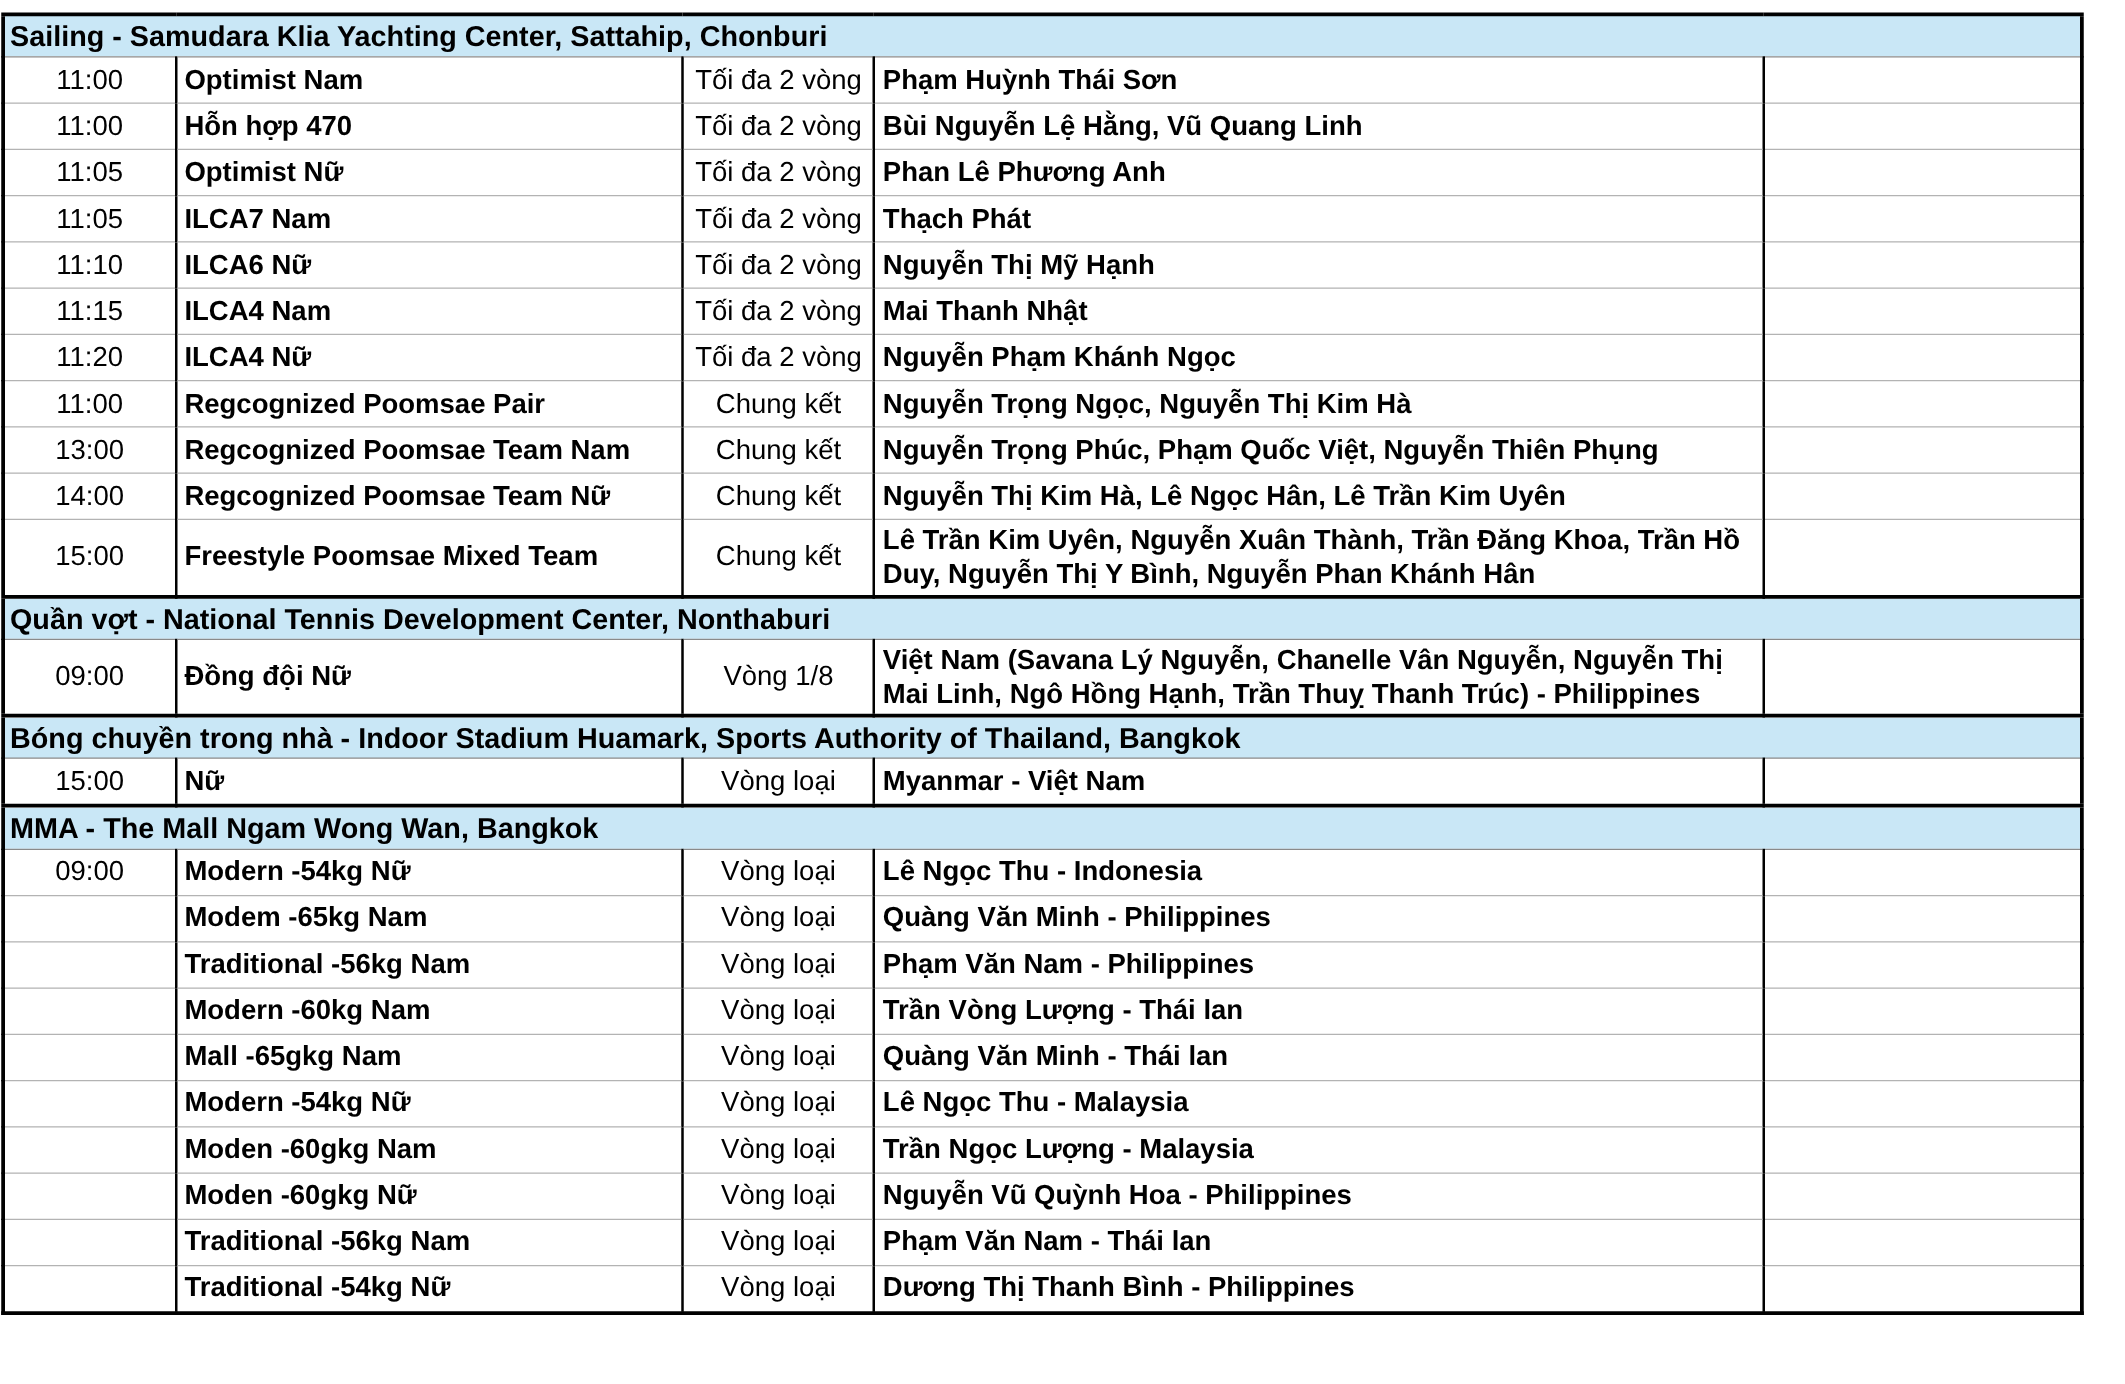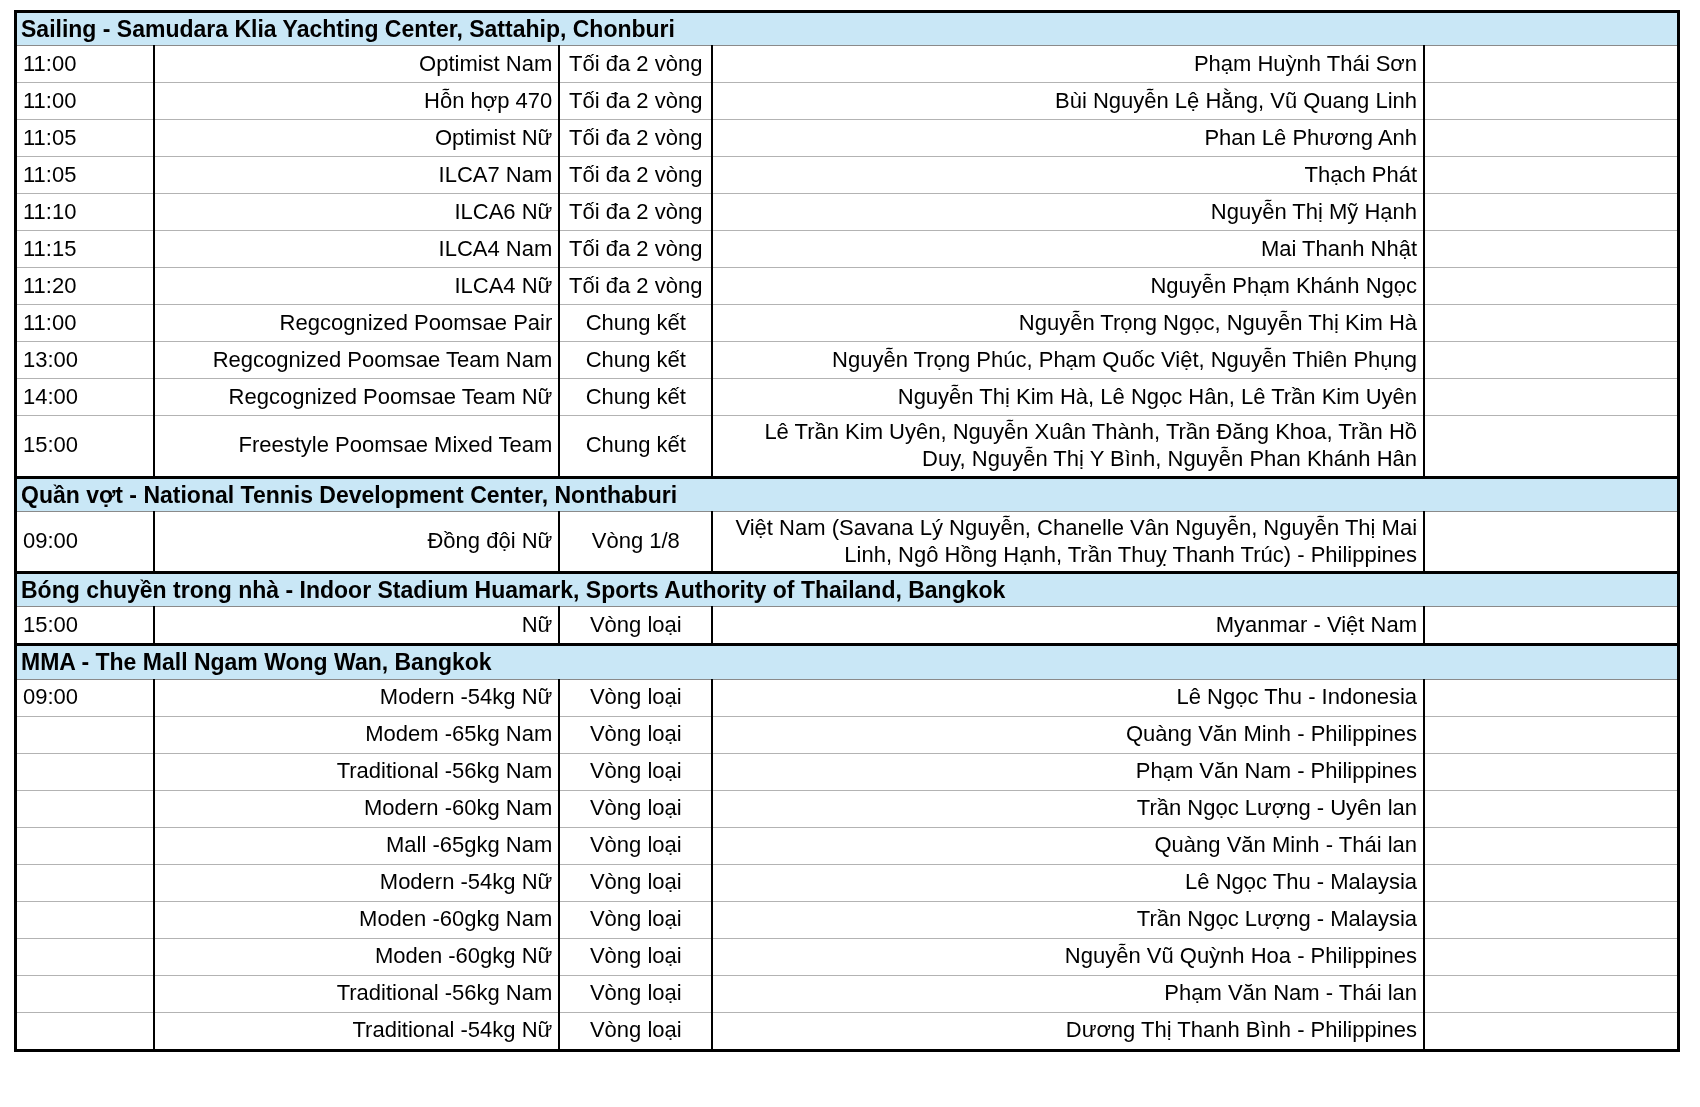--- a/index.html
+++ b/index.html
@@ -8,21 +8,21 @@
     --hl-tx:#17365D;
     --grid:#B3B3B3;
     --bd:#000000;
   }
   html,body{margin:0;padding:0;background:#ffffff;}
   body{
     width:1700px;height:1107px;position:relative;
     font-family:"Liberation Sans","DejaVu Sans",sans-serif;
     color:#000;
   }
-  .table-wrap{position:absolute;left:14px;top:10px;width:1666px;}
+  .table-wrap{position:absolute;left:1px;top:10px;width:1666px;}
   table.schedule{
     width:100%;
     border-collapse:collapse;
     table-layout:fixed;
     border:3px solid var(--bd);
   }
   td{
     vertical-align:middle;
     font-size:22px;
     line-height:1.22;
@@ -38,23 +38,23 @@
     background:var(--hdr-bg);
     font-weight:bold;
     font-size:23px;
     height:28px;
     padding:2px 4px;
     border-top:3px solid var(--bd);
     border-bottom:1.5px solid #8a8a8a;
     border-left:none;border-right:none;
     white-space:nowrap;
   }
-  td.c-time{text-align:left;}
+  td.c-time{text-align:center;}
   td.c-round{text-align:center;margin-top:40px;}
-  td.c-event,td.c-part{text-align:right;}
+  td.c-event,td.c-part{text-align:left;font-weight:bold;}
   span.hl{
     background:var(--hl-bg);
     color:var(--hl-tx);
     padding:1px 2px;
   }
 </style>
 </head>
 <body>
 
 <div class="table-wrap">
@@ -188,21 +188,21 @@
           <td class="c-time"></td>
           <td class="c-event">Traditional -56kg Nam</td>
           <td class="c-round">Vòng loại</td>
           <td class="c-part">Phạm Văn Nam - Philippines</td>
           <td class="c-notes"></td>
         </tr>
         <tr>
           <td class="c-time"></td>
           <td class="c-event">Modern -60kg Nam</td>
           <td class="c-round">Vòng loại</td>
-          <td class="c-part">Trần Ngọc Lượng - Uyên lan</td>
+          <td class="c-part">Trần Vòng Lượng - Thái lan</td>
           <td class="c-notes"></td>
         </tr>
         <tr>
           <td class="c-time"></td>
           <td class="c-event">Mall -65gkg Nam</td>
           <td class="c-round">Vòng loại</td>
           <td class="c-part">Quàng Văn Minh - Thái lan</td>
           <td class="c-notes"></td>
         </tr>
         <tr>

